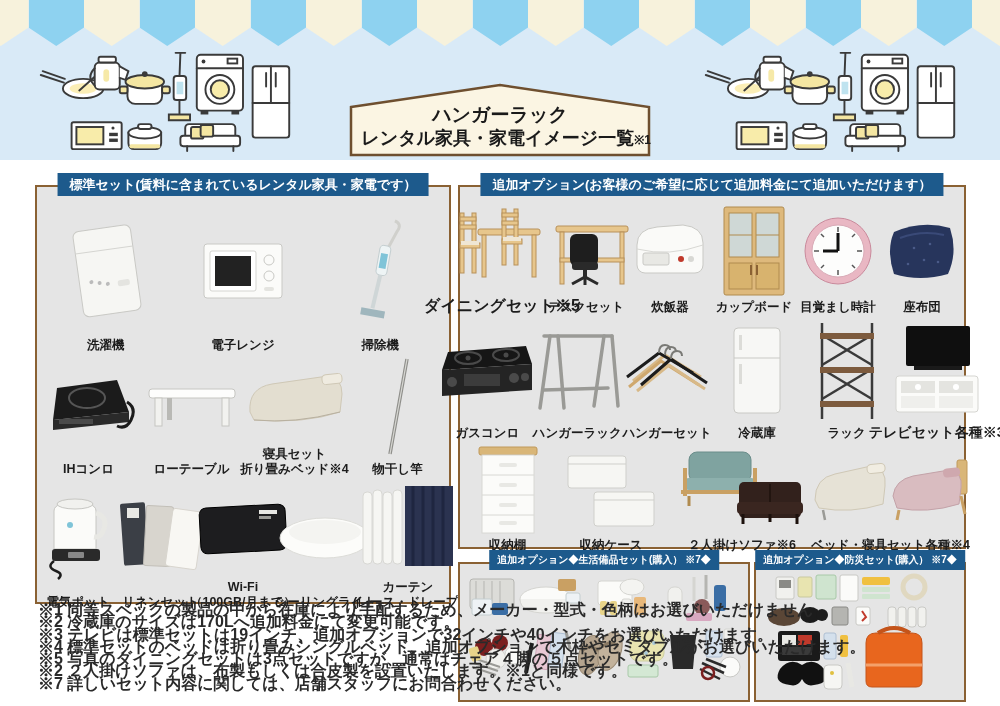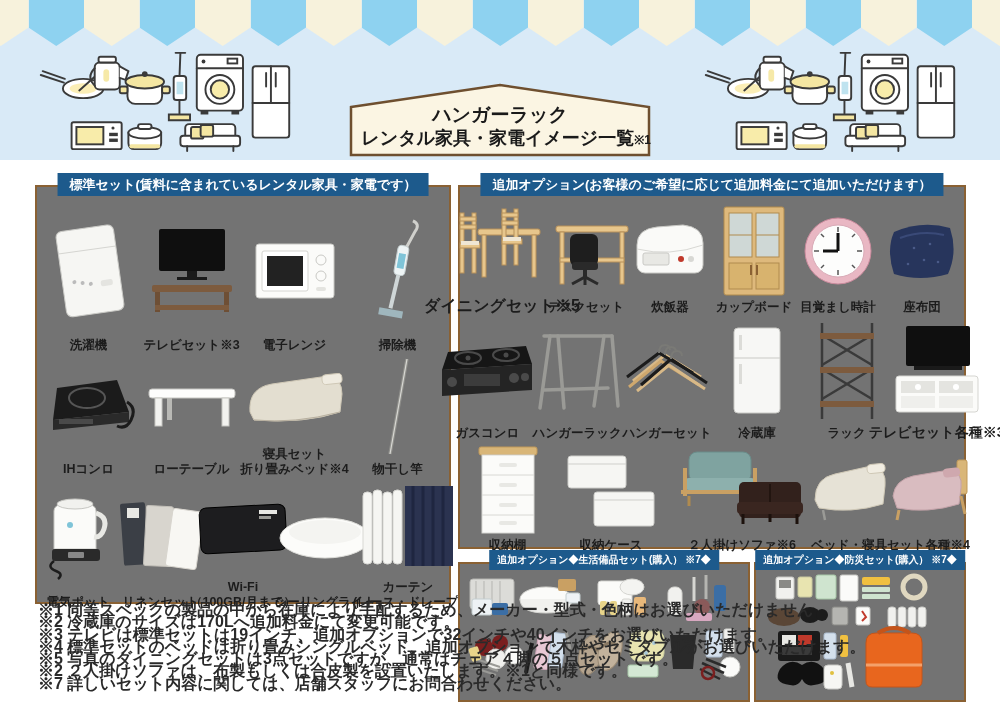--- a/index.html
+++ b/index.html
@@ -10,21 +10,21 @@
   .awning{position:absolute;left:-27px;top:0;display:flex;}
   .stripe{width:55.5px;height:46px;clip-path:polygon(0 0,100% 0,100% 60%,50% 100%,0 60%);}
   .stripe.b{background:#8ed2f0}.stripe.c{background:#f7f2dc}
   .iconcluster{position:absolute;top:46px;width:260px;height:110px;}
   
   .plaque{position:absolute;left:349px;top:83px;width:302px;height:74px;}
   .plaque .t1{position:absolute;left:0;top:19px;width:100%;text-align:center;font-weight:bold;font-size:19px;}
   .plaque .t2{position:absolute;left:0;top:43px;width:100%;text-align:right;font-weight:bold;font-size:18px;}
   .plaque .note{font-size:12px;font-weight:bold;}
   
-  .panel{position:absolute;background:#737373;border:2px solid #8a6133;}
+  .panel{position:absolute;background:#e5e5e5;border:2px solid #8a6133;}
   .hdr{position:absolute;top:-14px;left:50%;transform:translateX(-50%);background:#1d5a8c;color:#fff;
        font-weight:bold;white-space:nowrap;padding:5px 12px;font-size:13px;line-height:1;}
   .hdr.small{font-size:10px;padding:5px 8px;}
   .row{display:flex;align-items:stretch;}
   .cell{flex:1;display:flex;flex-direction:column;align-items:center;justify-content:flex-end;min-width:0;}
   .imgwrap{flex:1;display:flex;align-items:center;justify-content:center;}
   .label{font-weight:bold;font-size:12.5px;color:#1c1c1c;text-align:center;line-height:1.2;white-space:nowrap;}
   
   .footnotes{position:absolute;left:38px;top:604px;width:445px;}
   .fn{font-size:16px;font-weight:bold;color:#2a2a2a;line-height:12.3px;white-space:nowrap;}
@@ -159,34 +159,20 @@
             <rect x="8" y="4" width="58" height="86" rx="6" fill="#f6f6f3" stroke="#c9c9c5"></rect>
             <line x1="8" y1="26" x2="66" y2="26" stroke="#d5d5d1"></line>
             <circle cx="20" cy="56" r="2" fill="#bbb"></circle>
                 <circle cx="28" cy="58" r="2" fill="#bbb"></circle>
                 <circle cx="36" cy="60" r="2" fill="#bbb"></circle>
             <rect x="46" y="58" width="12" height="6" rx="2" fill="#e4e4e0"></rect>
           </g>
         </svg>
           </div>
         <div class="label">洗濯機</div>
-      </div>
-      <div class="cell">
-        <div class="imgwrap">
-            <svg width="86" height="92" viewBox="0 0 86 92">
-          <rect x="10" y="4" width="66" height="42" rx="2" fill="#0f0f0f"></rect>
-          <rect x="38" y="46" width="10" height="6" fill="#1a1a1a"></rect>
-              <rect x="28" y="52" width="30" height="3" fill="#1a1a1a"></rect>
-          <rect x="3" y="60" width="80" height="7" rx="2" fill="#7d5b3e"></rect>
-          <rect x="6" y="67" width="5" height="20" fill="#6e4f35"></rect>
-              <rect x="75" y="67" width="5" height="20" fill="#6e4f35"></rect>
-          <rect x="6" y="80" width="74" height="5" fill="#7d5b3e"></rect>
-        </svg>
-          </div>
-        <div class="label">テレビセット※3</div>
       </div>
       <div class="cell">
         <div class="imgwrap">
             <svg width="82" height="62" viewBox="0 0 82 62">
           <rect x="2" y="4" width="78" height="54" rx="3" fill="#fbfbf9" stroke="#c9c9c5"></rect>
           <rect x="8" y="11" width="46" height="40" rx="2" fill="#fff" stroke="#d5d5d1"></rect>
           <rect x="13" y="16" width="36" height="30" fill="#222"></rect>
           <circle cx="67" cy="20" r="5" fill="none" stroke="#c9c9c5"></circle>
           <circle cx="67" cy="36" r="5" fill="none" stroke="#c9c9c5"></circle>
           <rect x="62" y="47" width="10" height="4" rx="2" fill="#e4e4e0"></rect>

